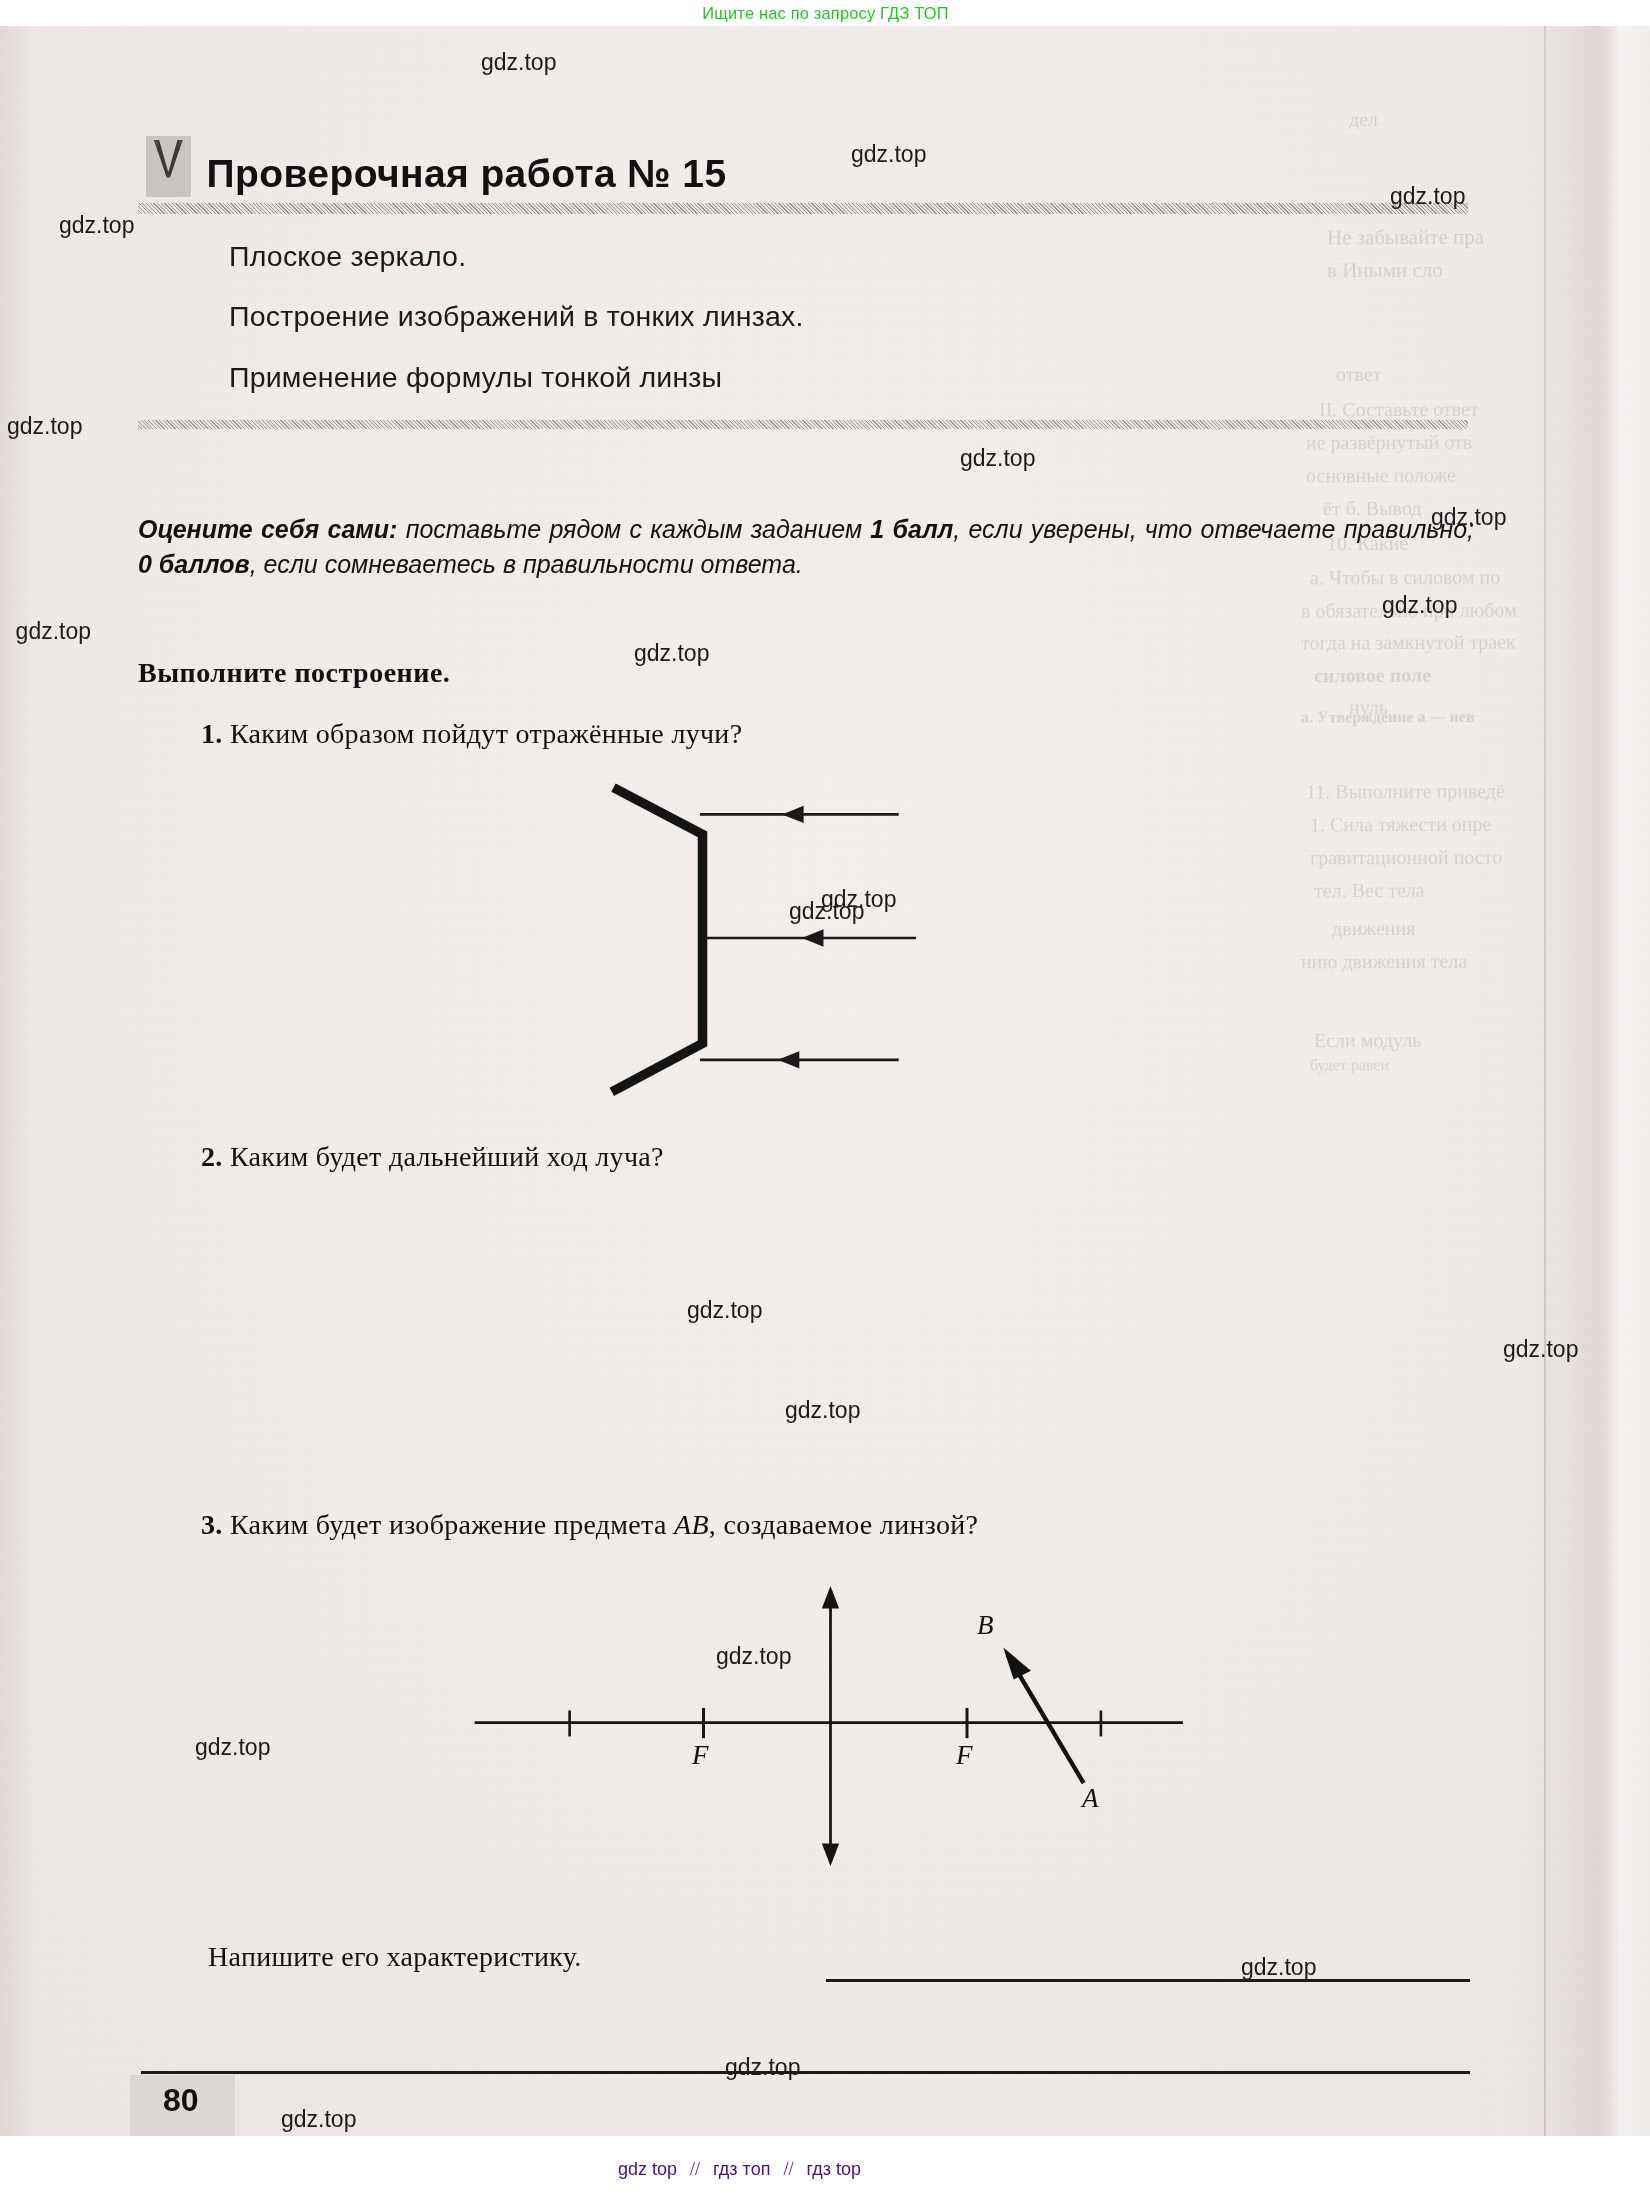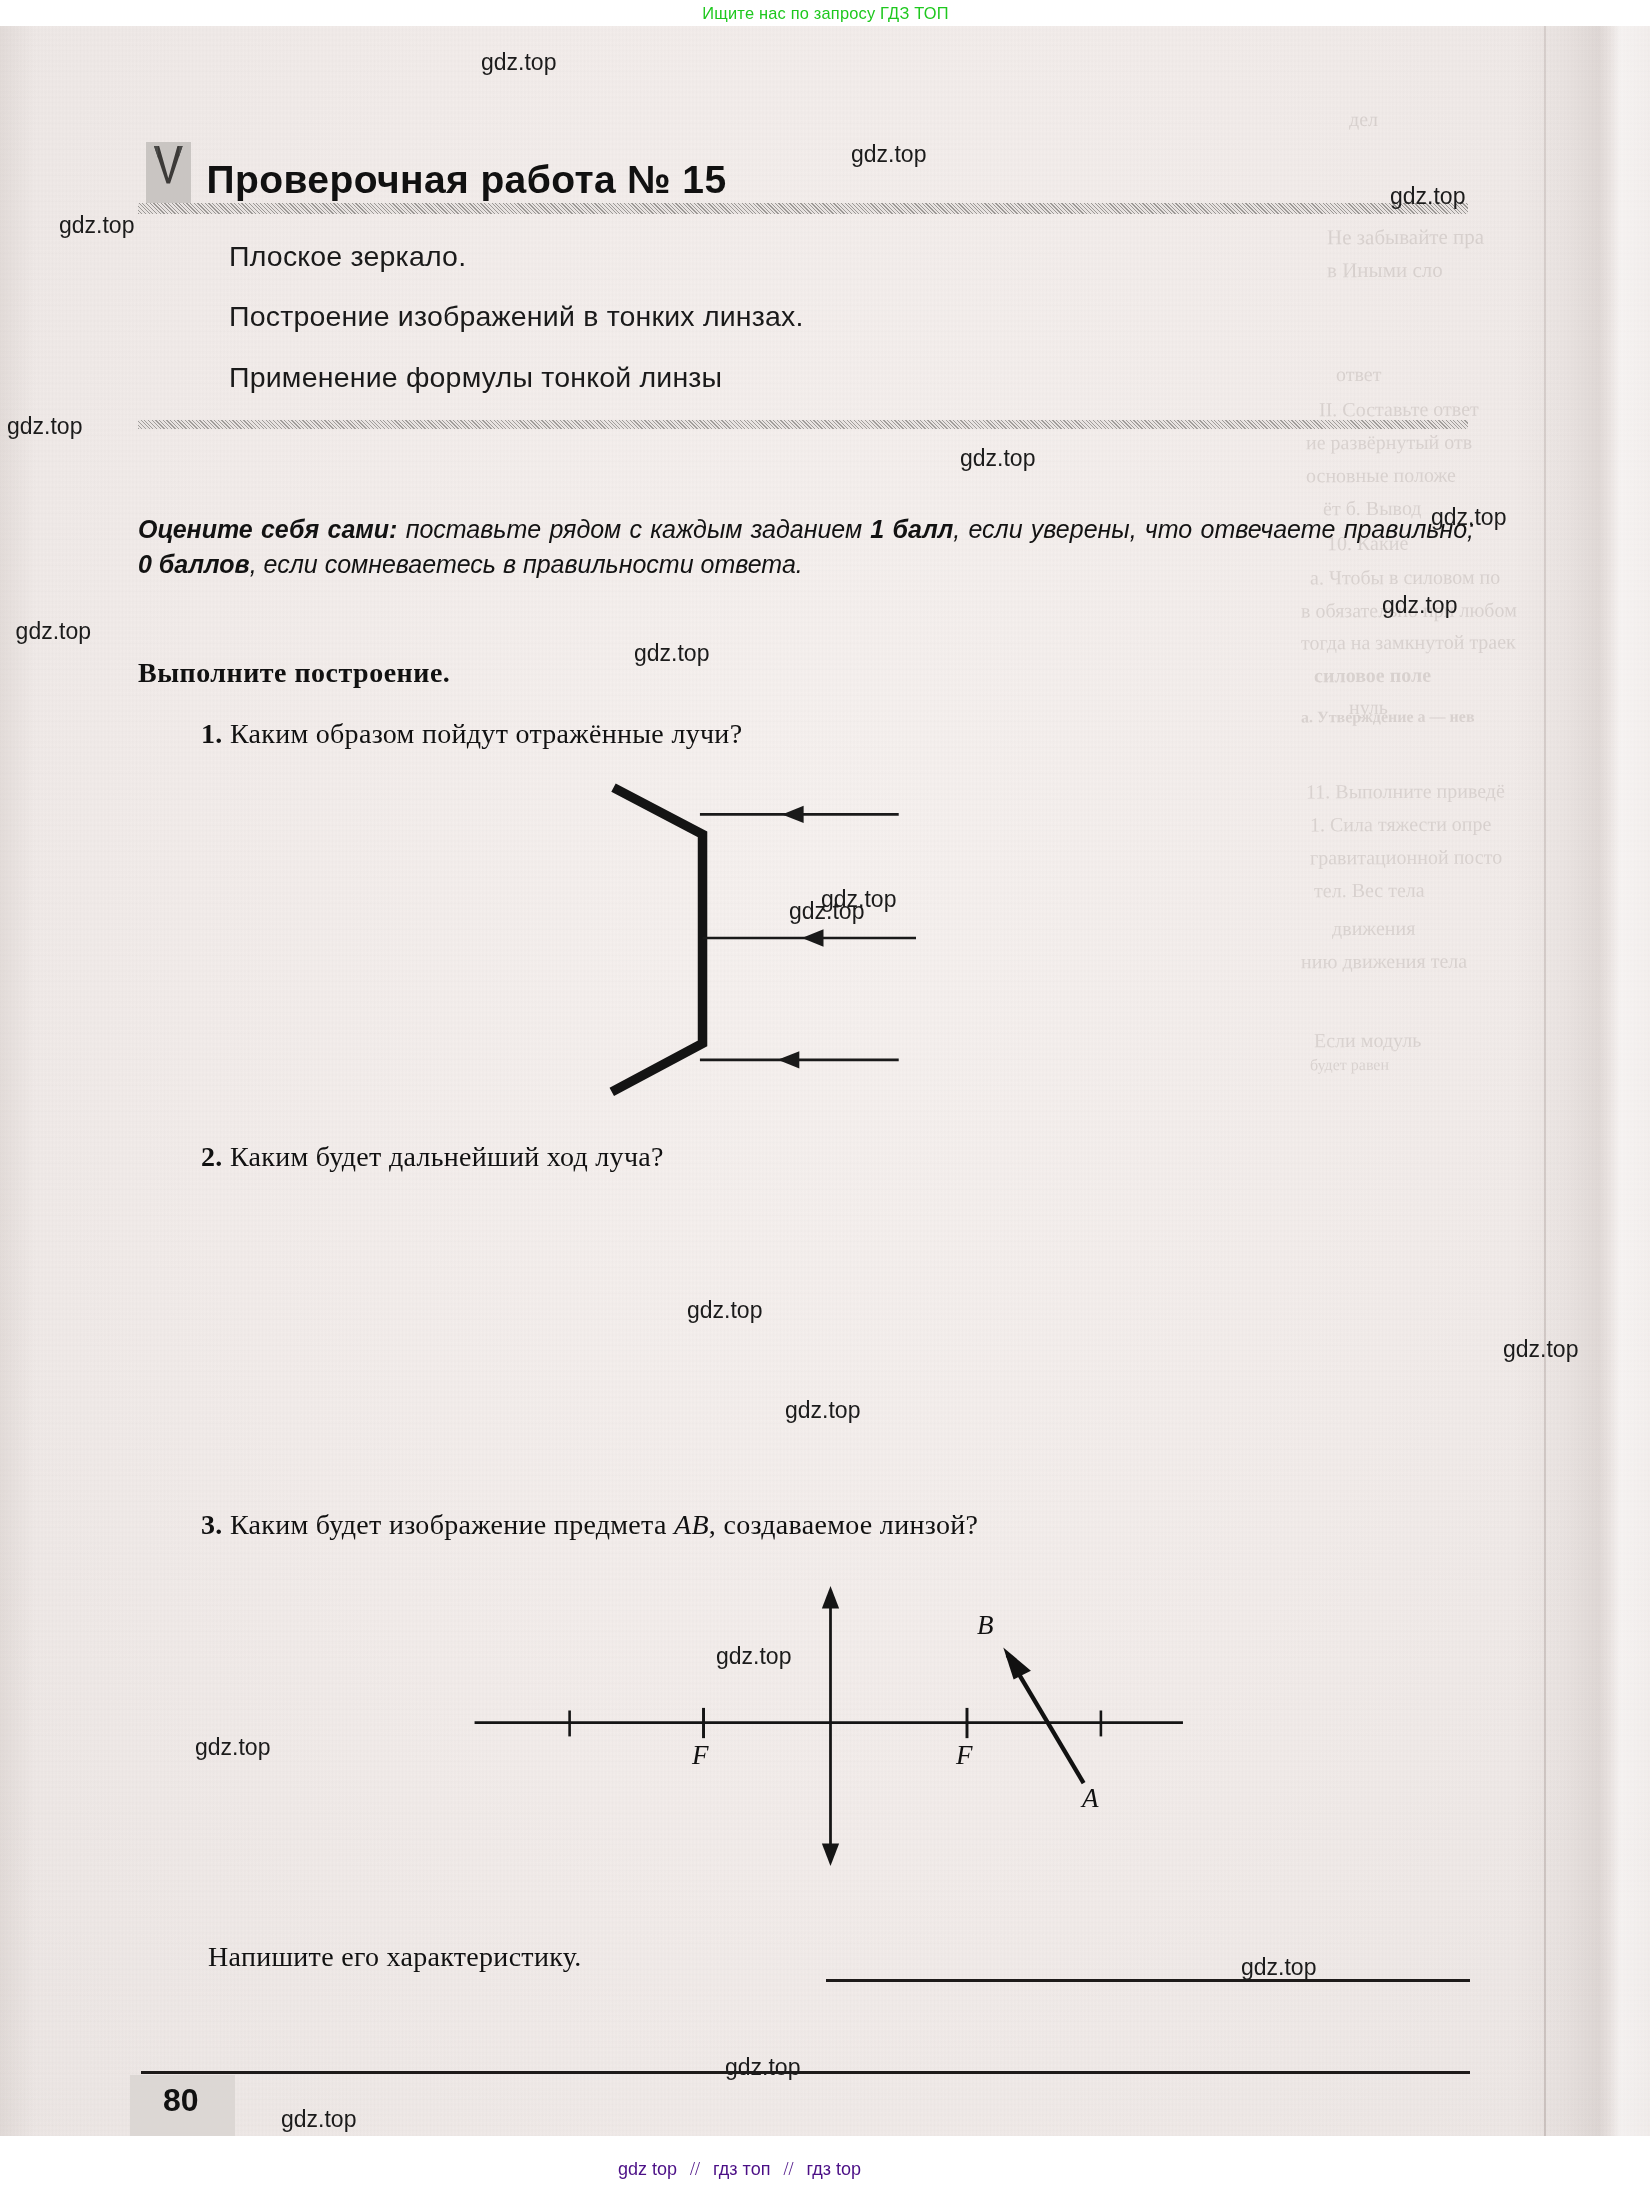--- a/index.html
+++ b/index.html
@@ -74,21 +74,21 @@
     pointer-events:none;
     transform:rotate(-0.25deg);
   }
 
   
   #content{
     position:absolute;left:0;top:0;width:1651px;height:2110px;
   }
 
   
-  .hd-wrap{position:absolute;left:138px;top:116px;width:1349px;padding-left:8px;}
+  .hd-wrap{position:absolute;left:138px;top:110px;width:1349px;padding-left:8px;}
   .hd-row{display:flex;align-items:flex-end;}
   .hd-mark{
     width:45px;height:61px;position:relative;flex:none;margin-right:15.6px;
     background:#c9c5c2;
   }
   .hd-mark:before{
     content:"";position:absolute;left:7.8px;top:3.5px;
     border-left:4.3px solid #4a4a48;border-right:4.3px solid #4a4a48;
     border-top:0;
     width:21px;height:38px;

